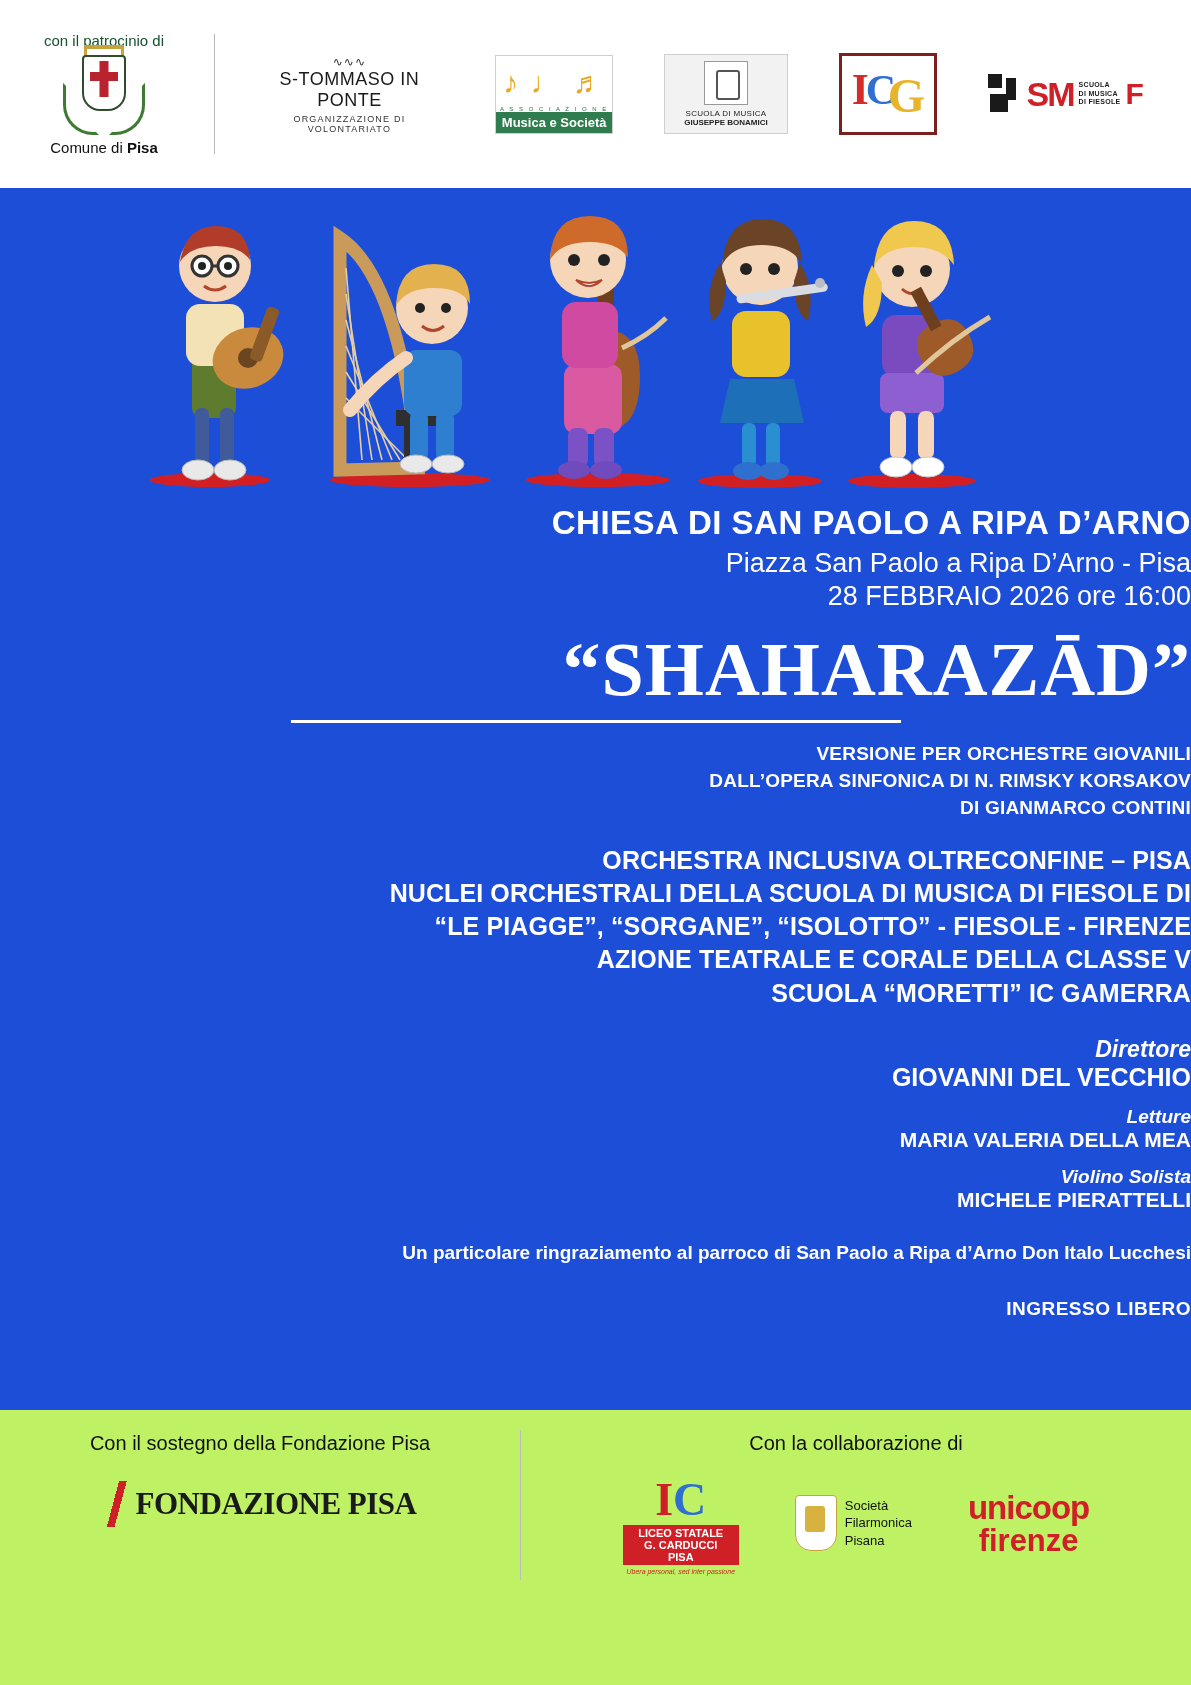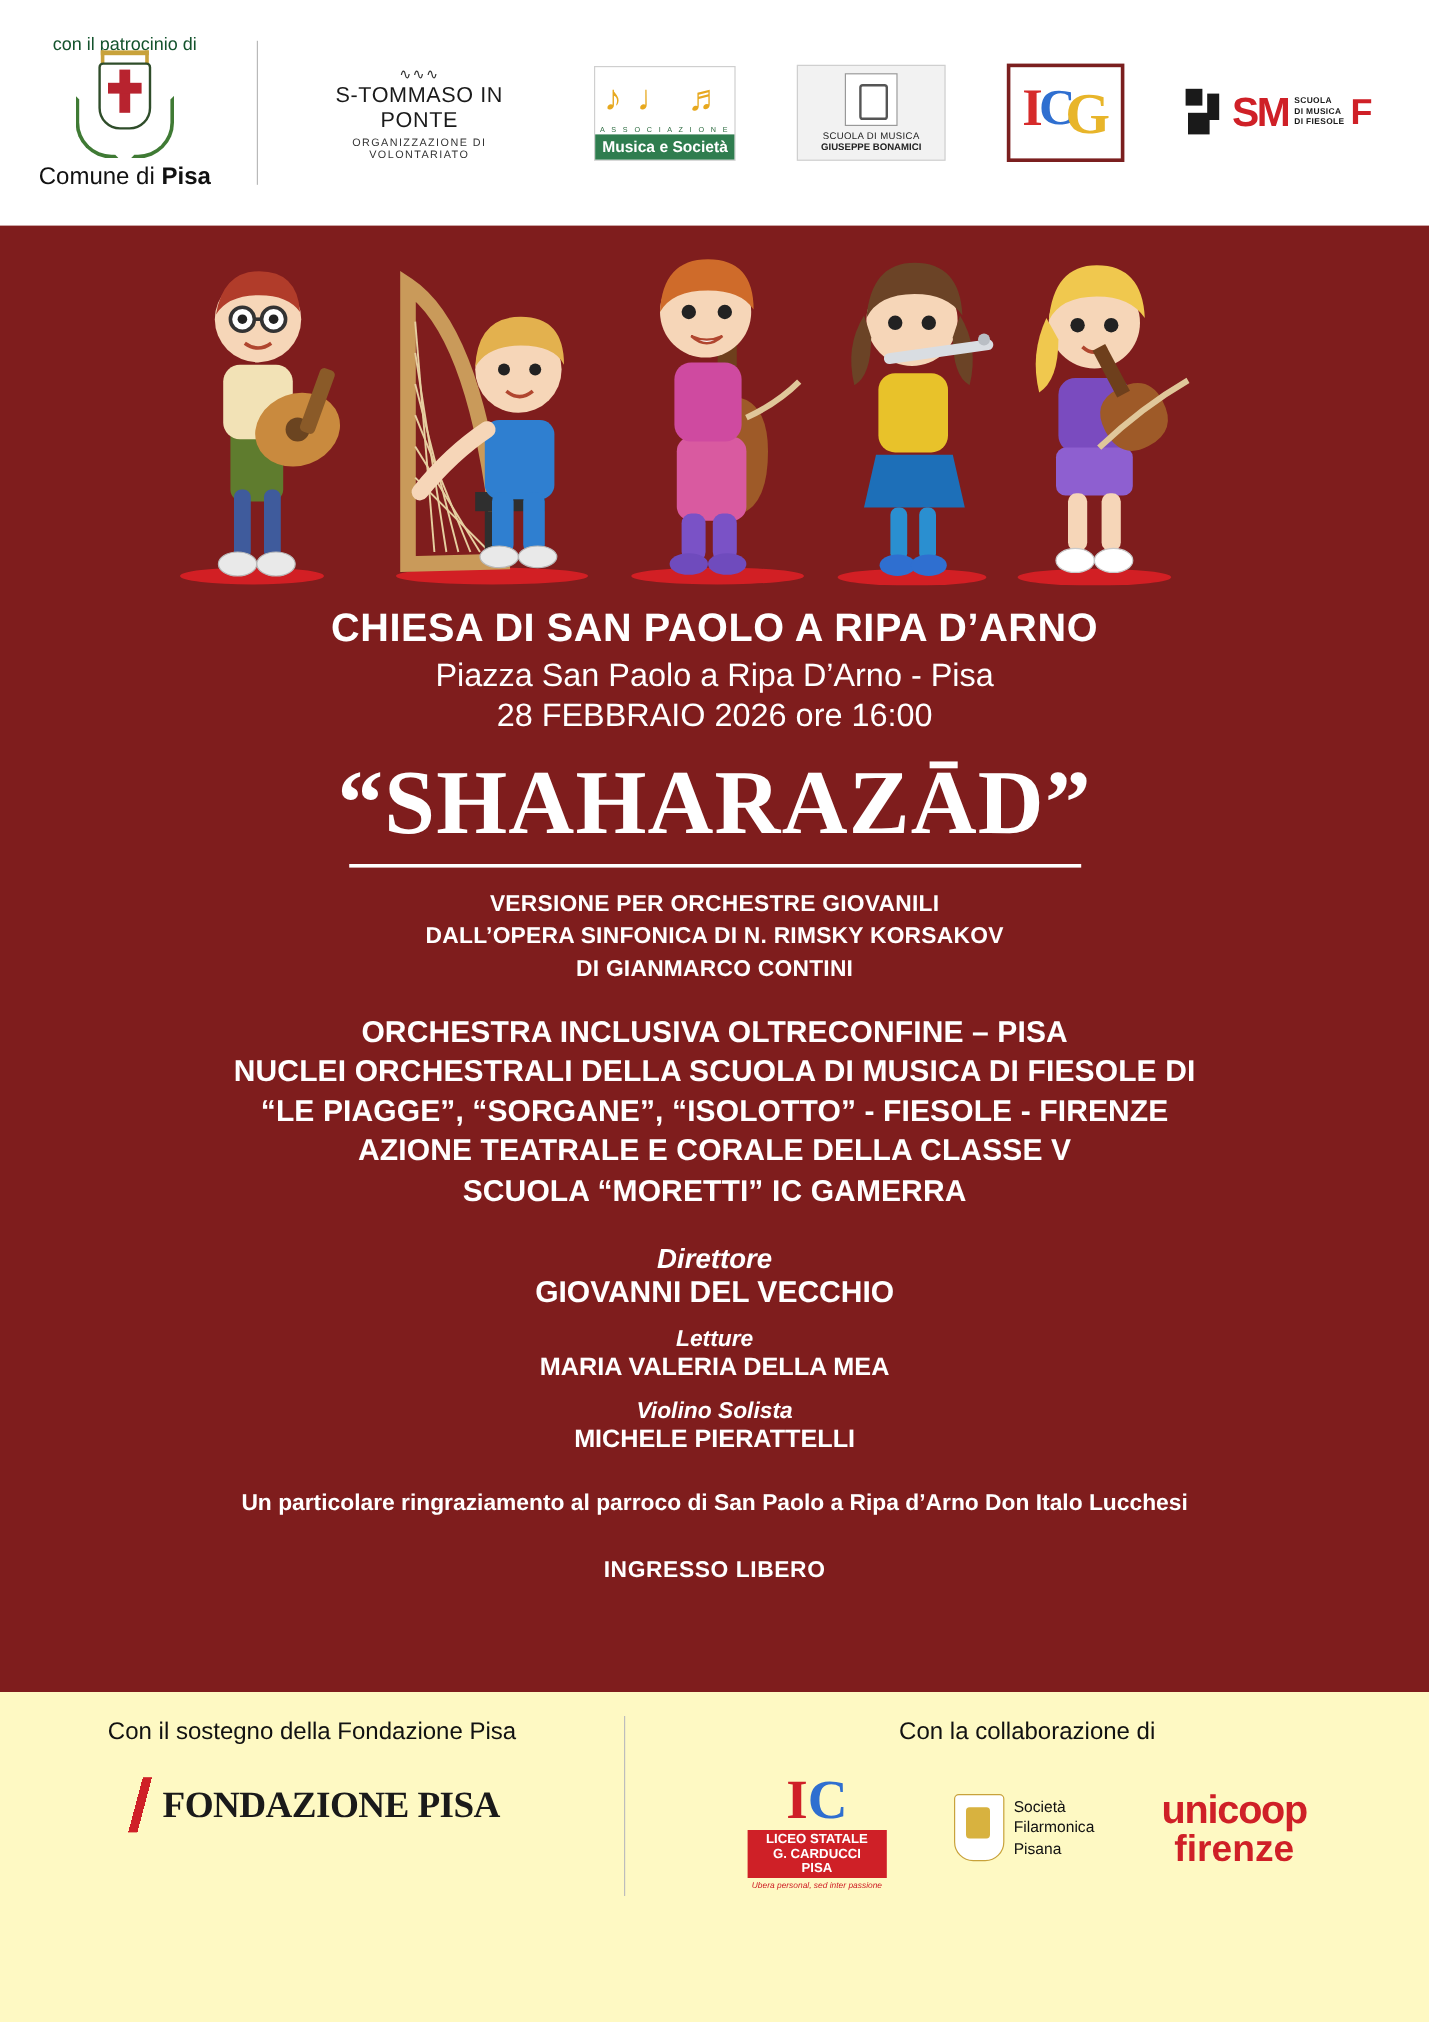--- a/index.html
+++ b/index.html
@@ -30,21 +30,21 @@
     text-align: center;
     padding-left: 8px;
     box-sizing: border-box;
   }
   .comune-top-text {
     font-size: 15px;
     color: #14532d;
     margin-bottom: 2px;
   }
   .comune-bottom-text {
-    font-size: 20px;
+    font-size: 15px;
     color: #111;
     margin-top: 2px;
   }
   .comune-bottom-text b { font-weight: bold; }
   .crest {
     width: 86px;
     height: 86px;
     margin: 0 auto;
     position: relative;
   }
@@ -225,23 +225,23 @@
     color: #cf2027;
     line-height: 1;
   }
 
   
   .poster {
     position: absolute;
     left: 0; top: 188px;
     width: 1191px;
     height: 1222px;
-    background: #7f1d1d;
+    background: #1d4ed8;
     color: #ffffff;
-    text-align: center;
+    text-align: right;
     overflow: hidden;
   }
 
   .kids {
     position: relative;
     height: 300px;
     width: 1191px;
   }
   .kid { position: absolute; bottom: 0; }
 
@@ -320,21 +320,21 @@
     font-weight: bold;
     letter-spacing: .5px;
   }
 
   
   .footer {
     position: absolute;
     left: 0; top: 1410px;
     width: 1191px;
     height: 275px;
-    background: #fef9c3;
+    background: #bef264;
   }
   .footer-cols {
     display: flex;
     height: 100%;
   }
   .footer-left {
     width: 520px;
     text-align: center;
     padding-top: 22px;
     box-sizing: border-box;

